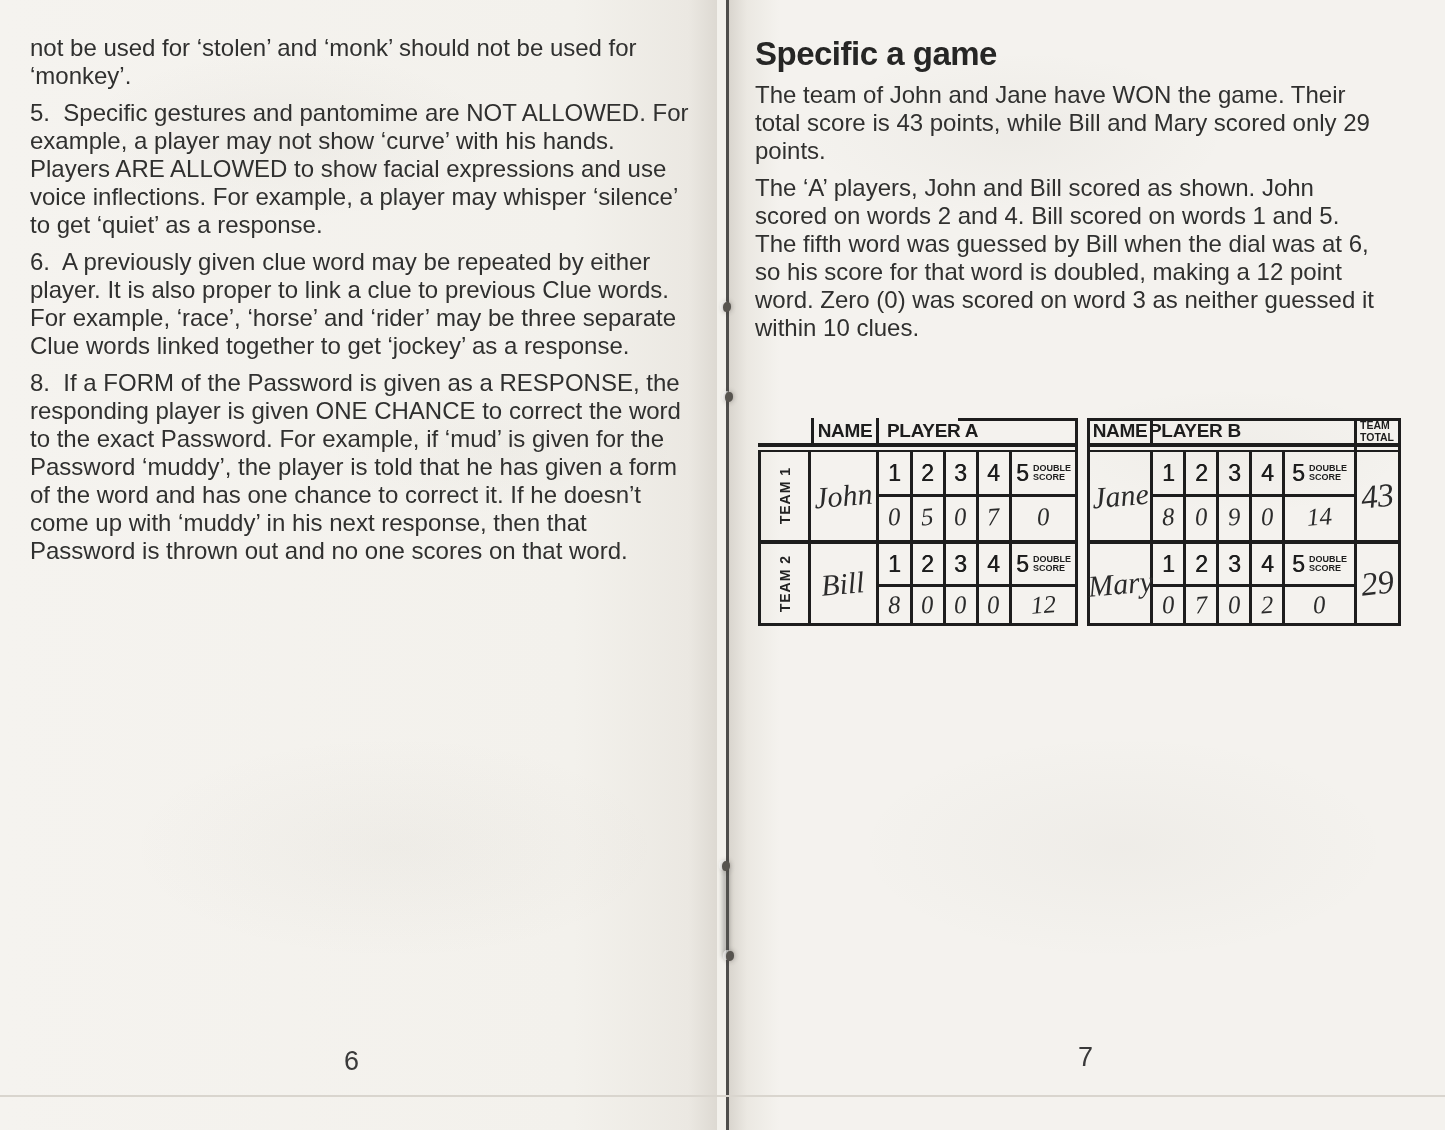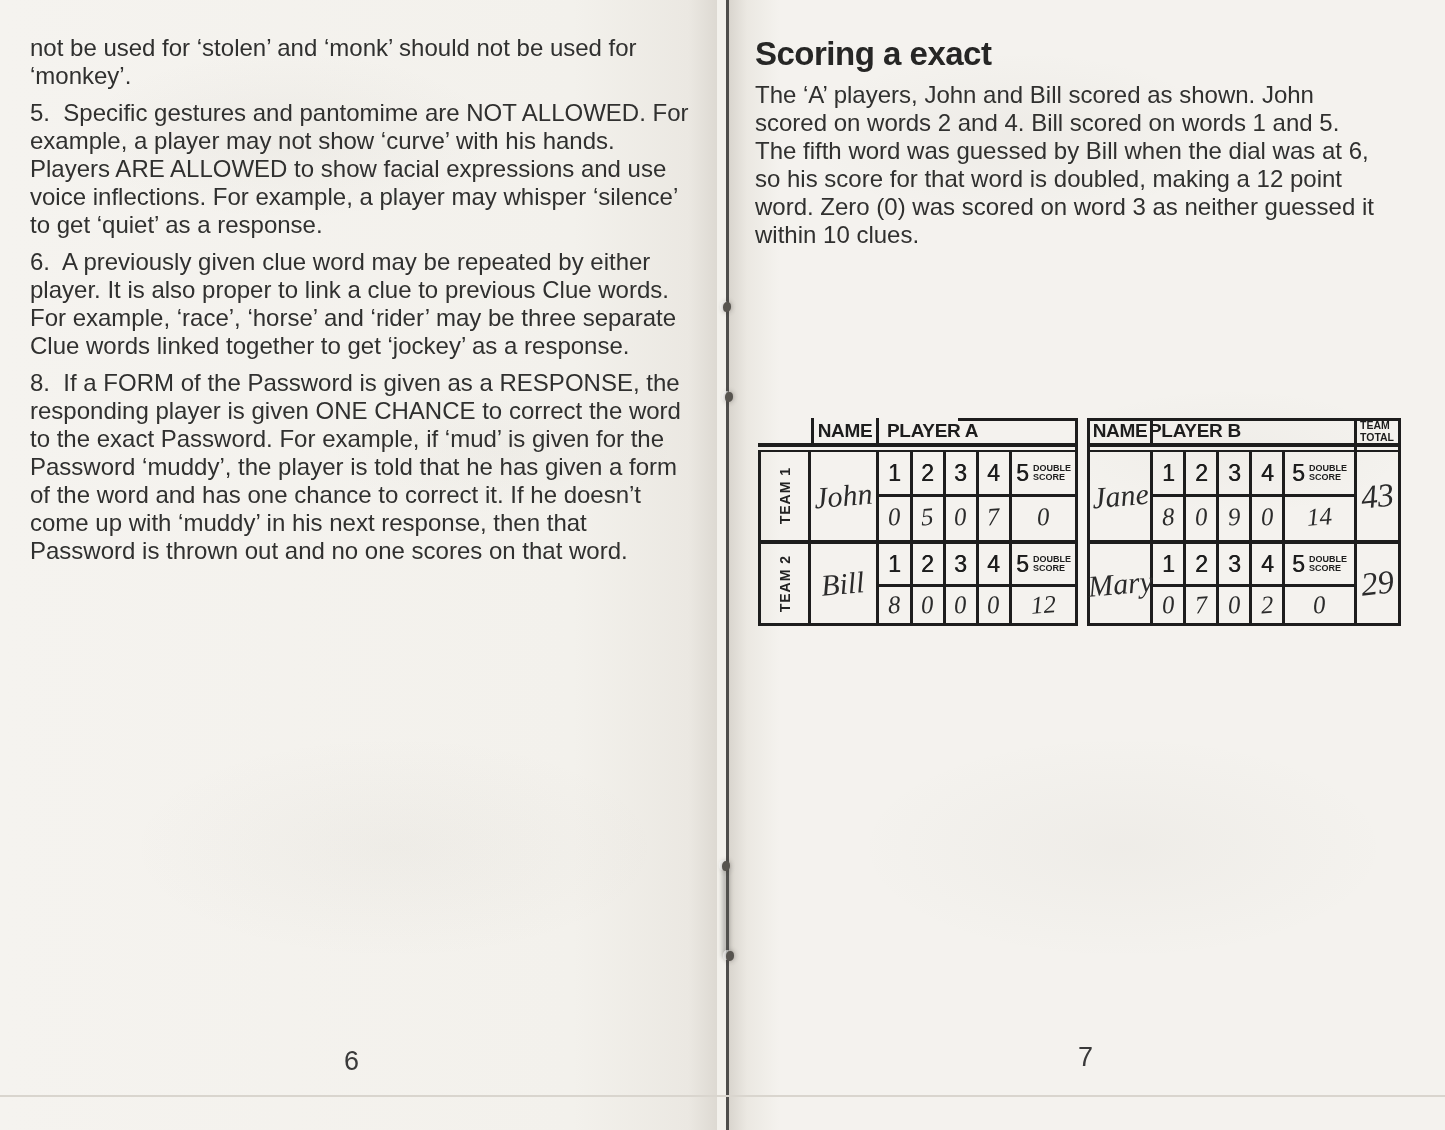--- a/index.html
+++ b/index.html
@@ -72,21 +72,22 @@
 
   <div class="rules">
     <p>not be used for ‘stolen’ and ‘monk’ should not be used for ‘monkey’.</p>
     <p>5.  Specific gestures and pantomime are NOT ALLOWED. For example, a player may not show ‘curve’ with his hands. Players ARE ALLOWED to show facial expressions and use voice inflections. For example, a player may whisper ‘silence’ to get ‘quiet’ as a response.</p>
     <p>6.  A previously given clue word may be repeated by either player. It is also proper to link a clue to previous Clue words. For example, ‘race’, ‘horse’ and ‘rider’ may be three separate Clue words linked together to get ‘jockey’ as a response.</p>
     <p>8.  If a FORM of the Password is given as a RESPONSE, the responding player is given ONE CHANCE to correct the word to the exact Password. For example, if ‘mud’ is given for the Password ‘muddy’, the player is told that he has given a form of the word and has one chance to correct it. If he doesn’t come up with ‘muddy’ in his next response, then that Password is thrown out and no one scores on that word.</p>
   </div>
   <div class="pagenum pn-left">6</div>
 
   <div class="right-col">
-    <h1>Scoring a exact</h1>
+    <h1>Specific a game</h1>
+    <p>The team of John and Jane have WON the game. Their total score is 43 points, while Bill and Mary scored only 29 points.</p>
     <p>The ‘A’ players, John and Bill scored as shown. John scored on words 2 and 4. Bill scored on words 1 and 5. The fifth word was guessed by Bill when the dial was at 6, so his score for that word is doubled, making a 12 point word. Zero (0) was scored on word 3 as neither guessed it within 10 clues.</p>
   </div>
   <div class="pagenum pn-right">7</div>
 
   <div class="sc">
 
     <div class="blk blkA">
 
       <div class="hln" style="left:200px;top:0;width:120px;height:3px"></div>
       <div class="vln" style="left:53px;top:0;width:3px;height:25px"></div>

